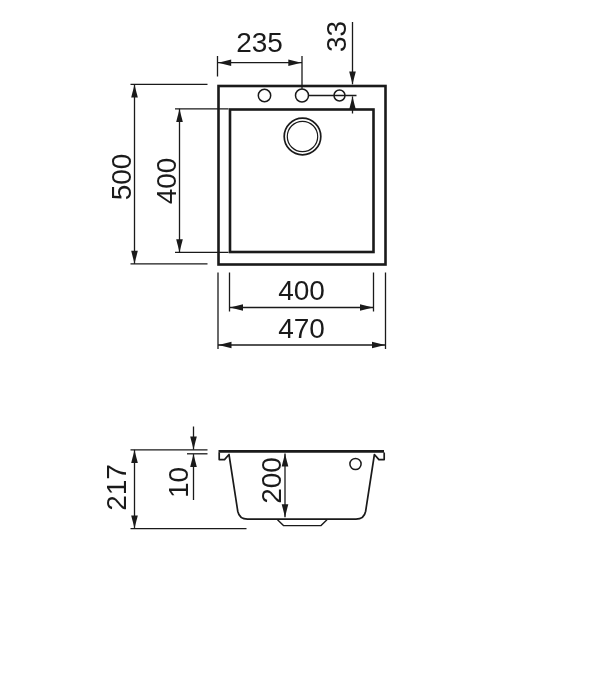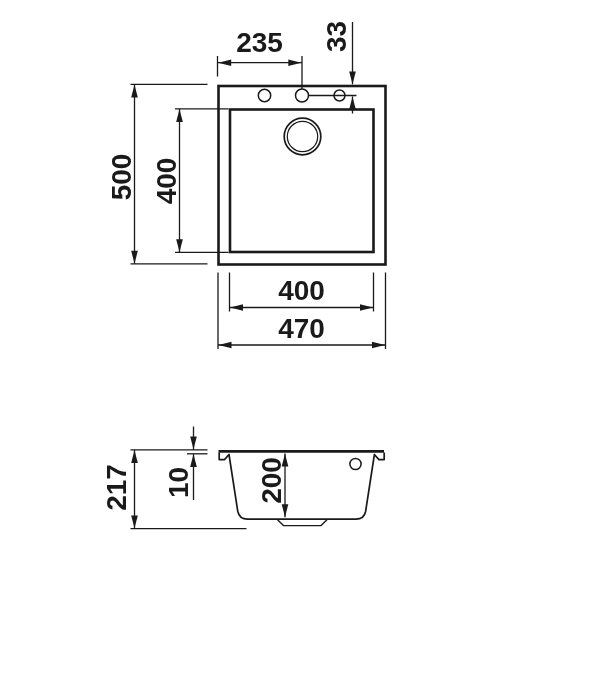--- a/index.html
+++ b/index.html
@@ -1,16 +1,16 @@
 <!DOCTYPE html>
 <html><head>
 <meta charset="utf-8">
 <style>
   html,body{margin:0;padding:0;background:#ffffff;}
-  .page{position:relative;width:600px;height:689px;background:#ffffff;overflow:hidden;font-weight:bold;}
+  .page{position:relative;width:600px;height:689px;background:#ffffff;overflow:hidden;}
   svg{display:block;}
   .thick{stroke:#1a1a1a;stroke-width:2.6;fill:none;}
   .rim{stroke:#1a1a1a;stroke-width:2.8;fill:none;}
   .profile{stroke:#1a1a1a;stroke-width:1.7;fill:none;stroke-linejoin:round;}
   .thin{stroke:#1a1a1a;stroke-width:1.3;fill:none;}
   .hole{stroke:#1a1a1a;stroke-width:1.5;fill:#ffffff;}
   .arrow{fill:#1a1a1a;stroke:none;}
   .dim-label{font-family:"Liberation Sans", sans-serif;font-size:28px;fill:#1a1a1a;}
 </style>
 </head>

